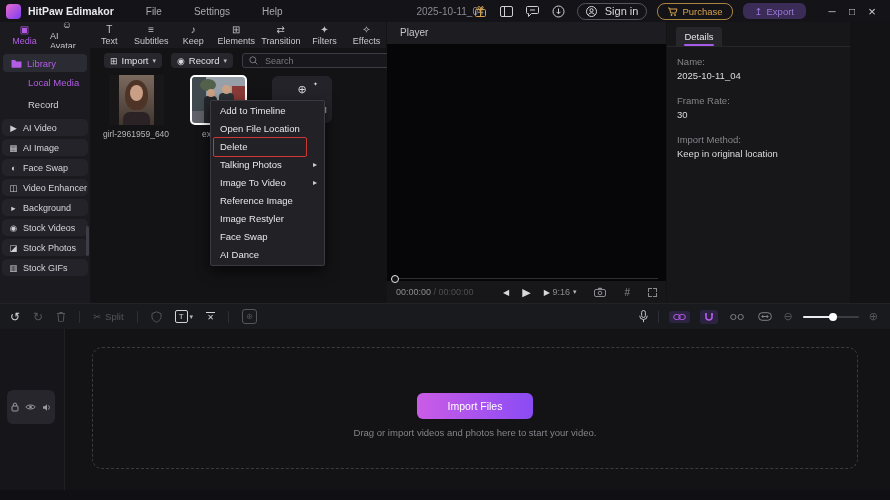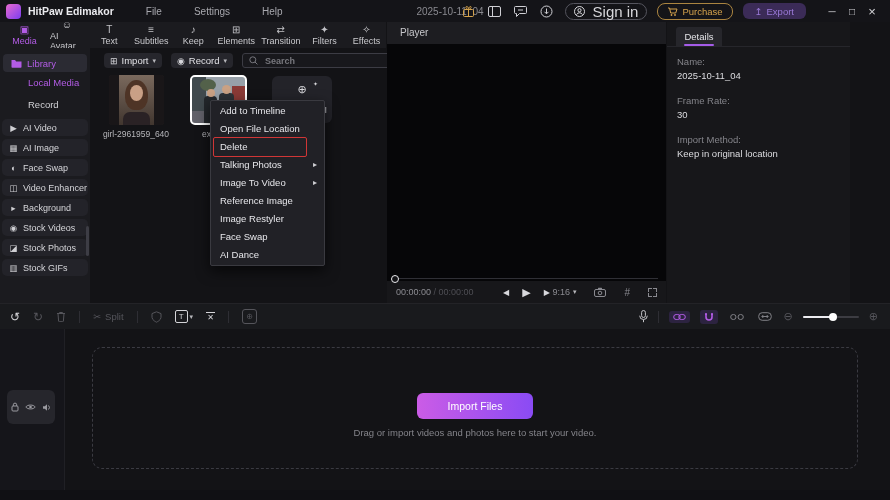--- a/index.html
+++ b/index.html
@@ -10,21 +10,21 @@
   
   .titlebar{position:absolute;top:0;left:0;width:890px;height:22px;background:#141418;display:flex;align-items:center;}
   .logo{width:15px;height:15px;margin-left:6px;border-radius:4px;background:linear-gradient(135deg,#e86ad0,#7b3df0);
         display:flex;align-items:center;justify-content:center;color:#fff;font-size:8px;font-weight:bold;}
   .appname{margin-left:7px;font-weight:bold;font-size:10.5px;color:#eaeaee;}
   .menu{margin-left:32px;color:#a8a8ae;font-size:10px;cursor:default;}
   .proj-title{position:absolute;left:385px;width:130px;text-align:center;color:#8a8a90;font-size:10px;}
   .tb-right{position:absolute;right:0;top:0;height:22px;display:flex;align-items:center;gap:10px;padding-right:8px;}
   .tb-icon{display:flex;align-items:center;justify-content:center;width:16px;height:16px;color:#cfcfd4;}
   .gold{color:#d4a24c;}
-  .signin-btn{display:flex;align-items:center;gap:8px;height:15px;padding:0 8px;border:1px solid #55555e;border-radius:9px;color:#d8d8dc;font-size:15px;}
+  .signin-btn{display:flex;align-items:center;gap:8px;height:15px;padding:0 8px;border:1px solid #55555e;border-radius:9px;color:#d8d8dc;font-size:11px;}
   .purchase-btn{display:flex;align-items:center;gap:4px;height:15px;padding:0 9px;border:1px solid #aa8440;border-radius:8px;color:#d4a24c;font-size:9.5px;}
   .export-btn{display:flex;align-items:center;gap:4px;height:16px;padding:0 12px;background:#3b2b57;border-radius:6px;color:#9a79d8;font-size:9.5px;}
   .winctl{display:flex;align-items:center;gap:0;margin-left:6px;}
   .winbtn{width:20px;height:22px;display:flex;align-items:center;justify-content:center;color:#d4d4d8;}
   .winbtn.min{font-size:10px;} .winbtn.max{font-size:10px;} .winbtn.cls{font-size:13px;}
 
   
   .tabbar{position:absolute;top:22px;left:0;width:386px;height:26px;background:#1b1b1f;display:flex;align-items:center;padding-left:5px;gap:3px;box-sizing:border-box;}
   .tab{display:flex;flex-direction:column;align-items:center;justify-content:center;min-width:33px;padding:0 3px;color:#c9c9cd;}
   .tab .tglyph{font-size:10px;line-height:11px;color:#c2c2c6;}
@@ -41,21 +41,21 @@
   .tool .tglyph{font-size:8.5px;color:#d0d0d4;width:9px;text-align:center;}
   .tool .tlabel{font-size:9px;}
   .sb-thumb{position:absolute;right:1px;top:178px;width:3px;height:30px;background:#3d3d45;border-radius:2px;}
 
   
   .media-panel{position:absolute;top:48px;left:90px;width:296px;height:255px;background:#131316;box-sizing:border-box;}
   .media-toolbar{display:flex;align-items:center;margin:5px 8px 0 14px;gap:9px;}
   .mbtn{display:flex;align-items:center;gap:4px;height:15px;padding:0 6px;background:#26262c;border-radius:4px;color:#e2e2e6;font-size:9.5px;}
   .mbtn .g{font-size:9px;color:#d6d6da;} .caret{font-size:7px;color:#b8b8bc;}
   .search-box{flex:1;display:flex;align-items:center;gap:5px;height:13px;border:1px solid #3c3c44;border-radius:3px;background:#18181c;padding:0 6px;}
-  .search-input{flex:1;background:transparent;border:none;outline:none;color:#c8c8cc;font-size:9px;font-family:"Liberation Sans",sans-serif;font-weight:bold;}
+  .search-input{flex:1;background:transparent;border:none;outline:none;color:#c8c8cc;font-size:9px;font-family:"Liberation Sans",sans-serif;}
   .search-input::placeholder{color:#77777d;}
   .thumbs{display:flex;align-items:flex-start;padding-left:18px;gap:26px;margin-top:7px;}
   .cell{display:flex;flex-direction:column;align-items:center;width:56px;}
   .thumb{width:55px;height:50px;border-radius:3px;position:relative;overflow:hidden;}
   .thumb.sel{border:2px solid #fff;border-radius:5px;width:53px;height:46px;}
   .thumb-label{margin-top:4px;width:78px;font-size:8.5px;color:#b6b6ba;text-align:center;white-space:nowrap;overflow:hidden;}
   
   .girl{background:#242022;}
   .girl .bar{position:absolute;top:0;bottom:0;width:10px;background:#191618;}
   .girl .bl{left:0;} .girl .br{right:0;}

